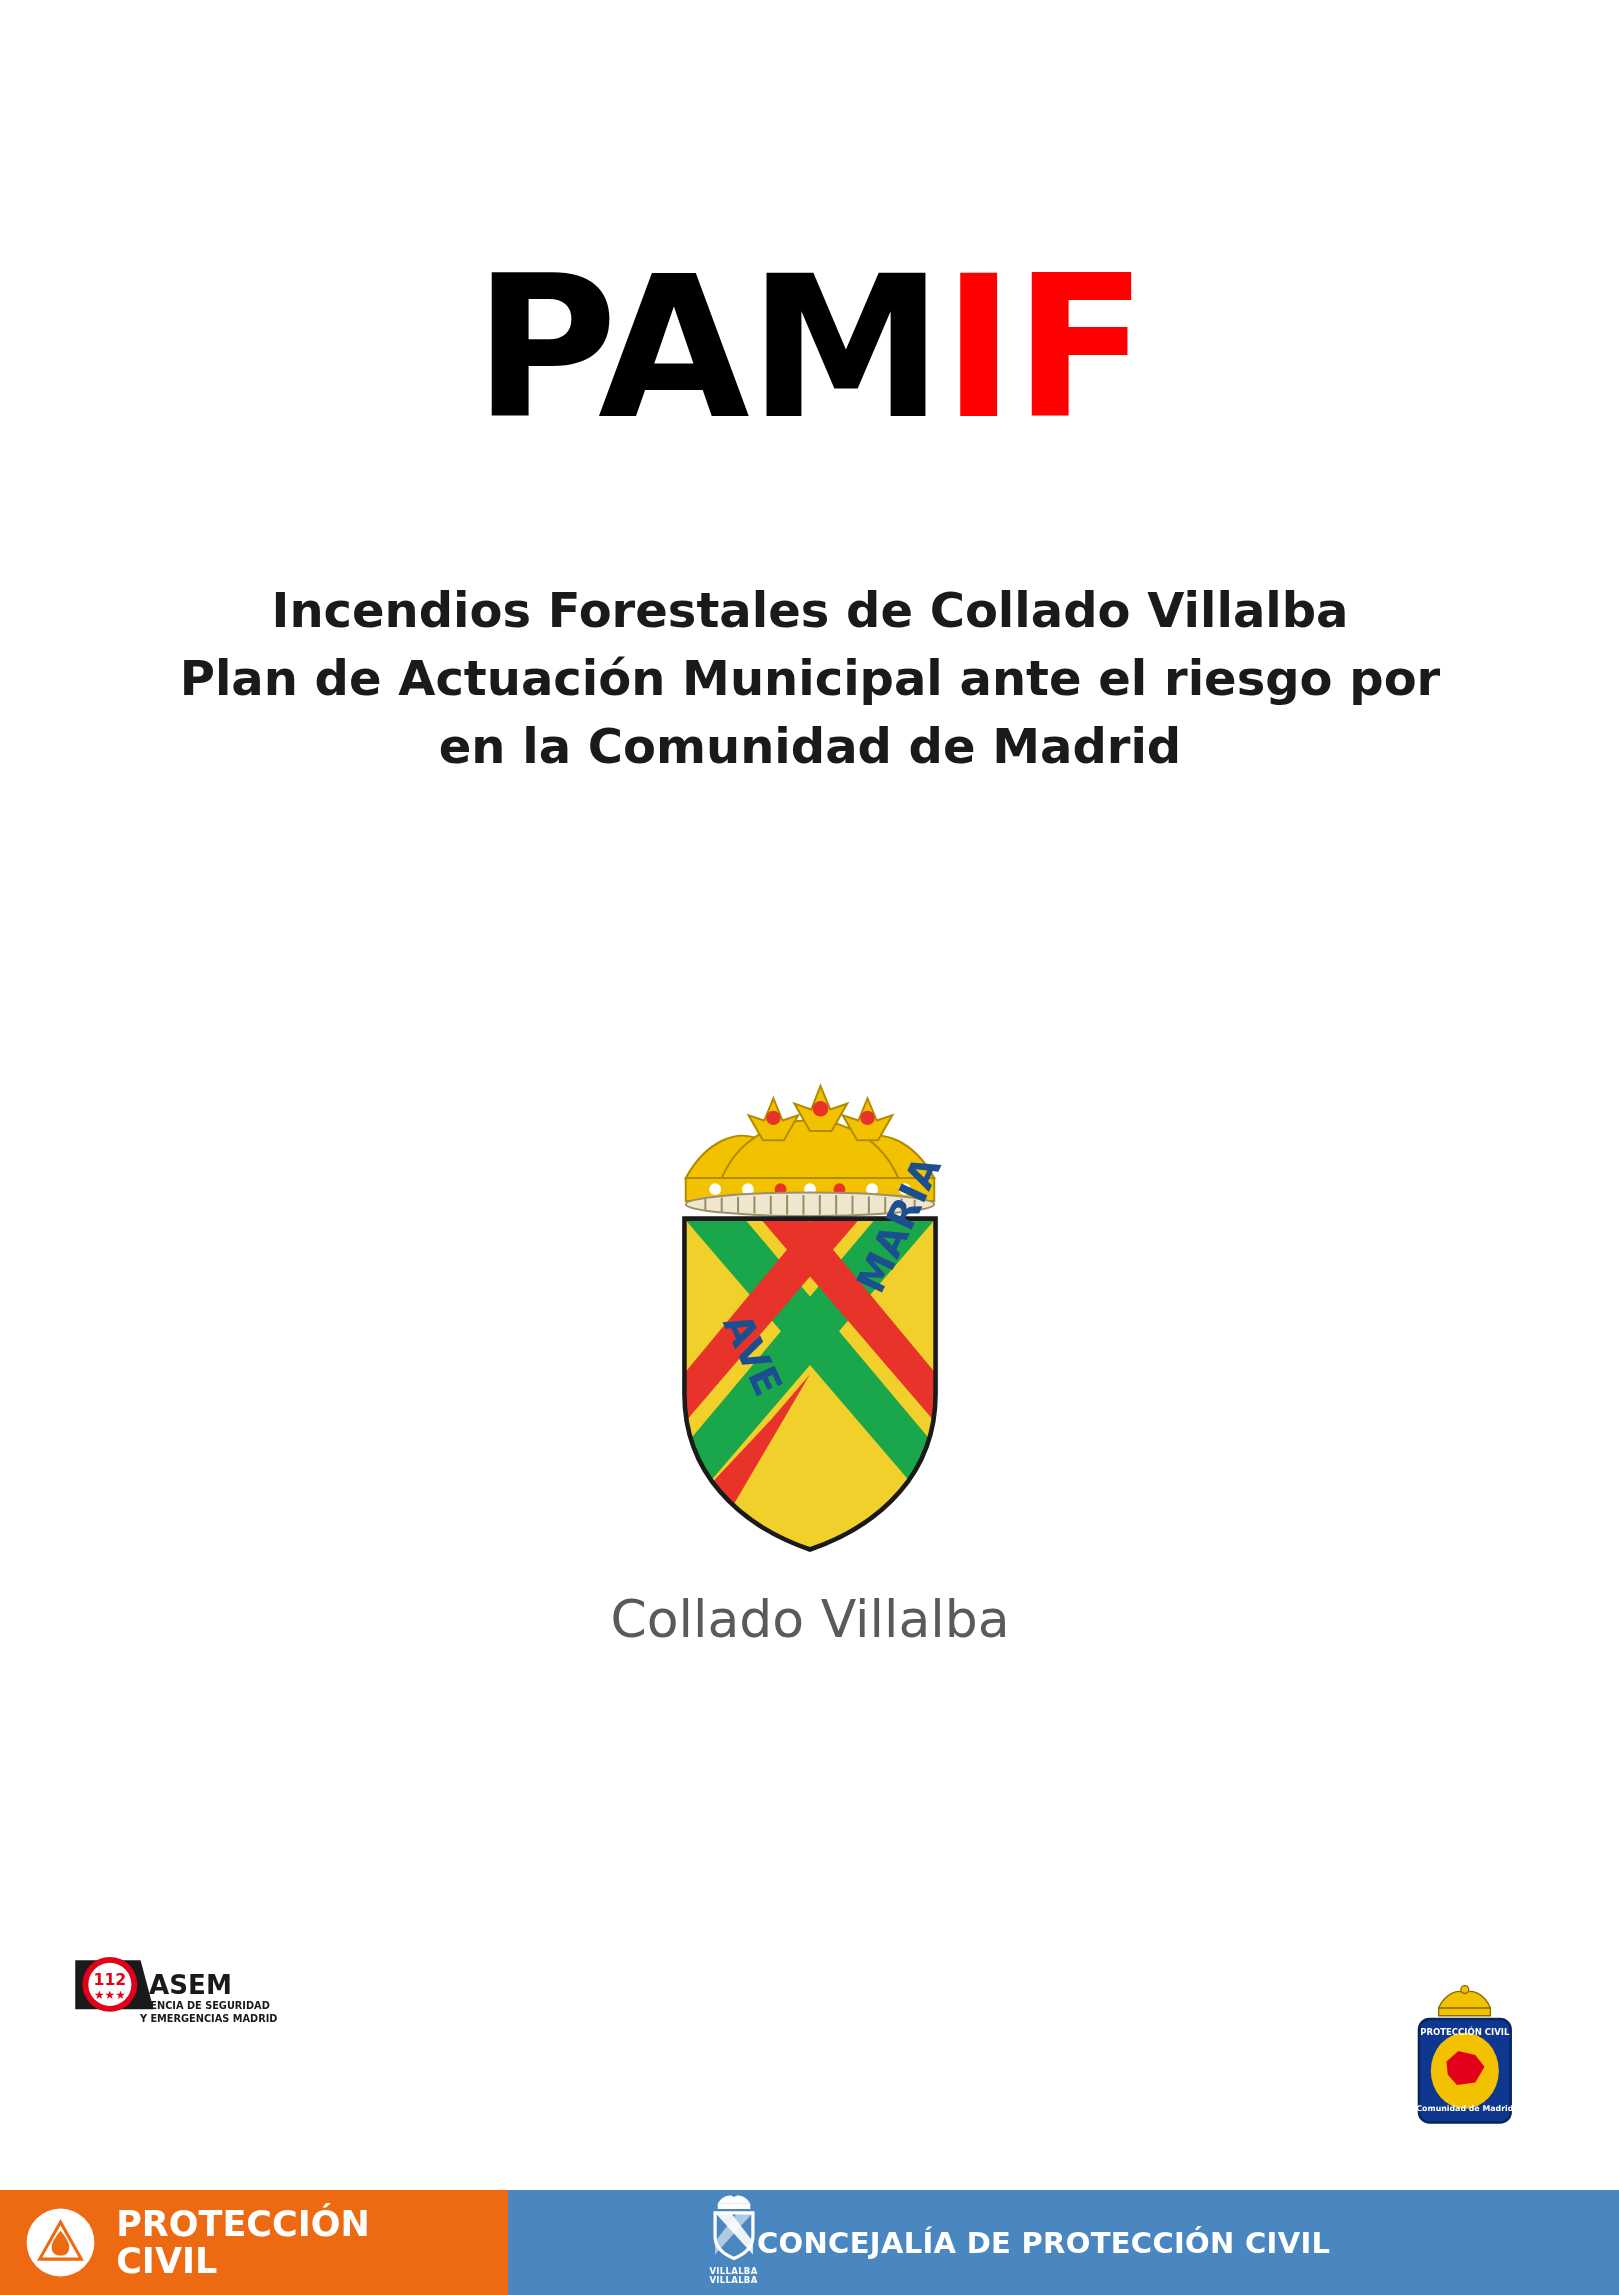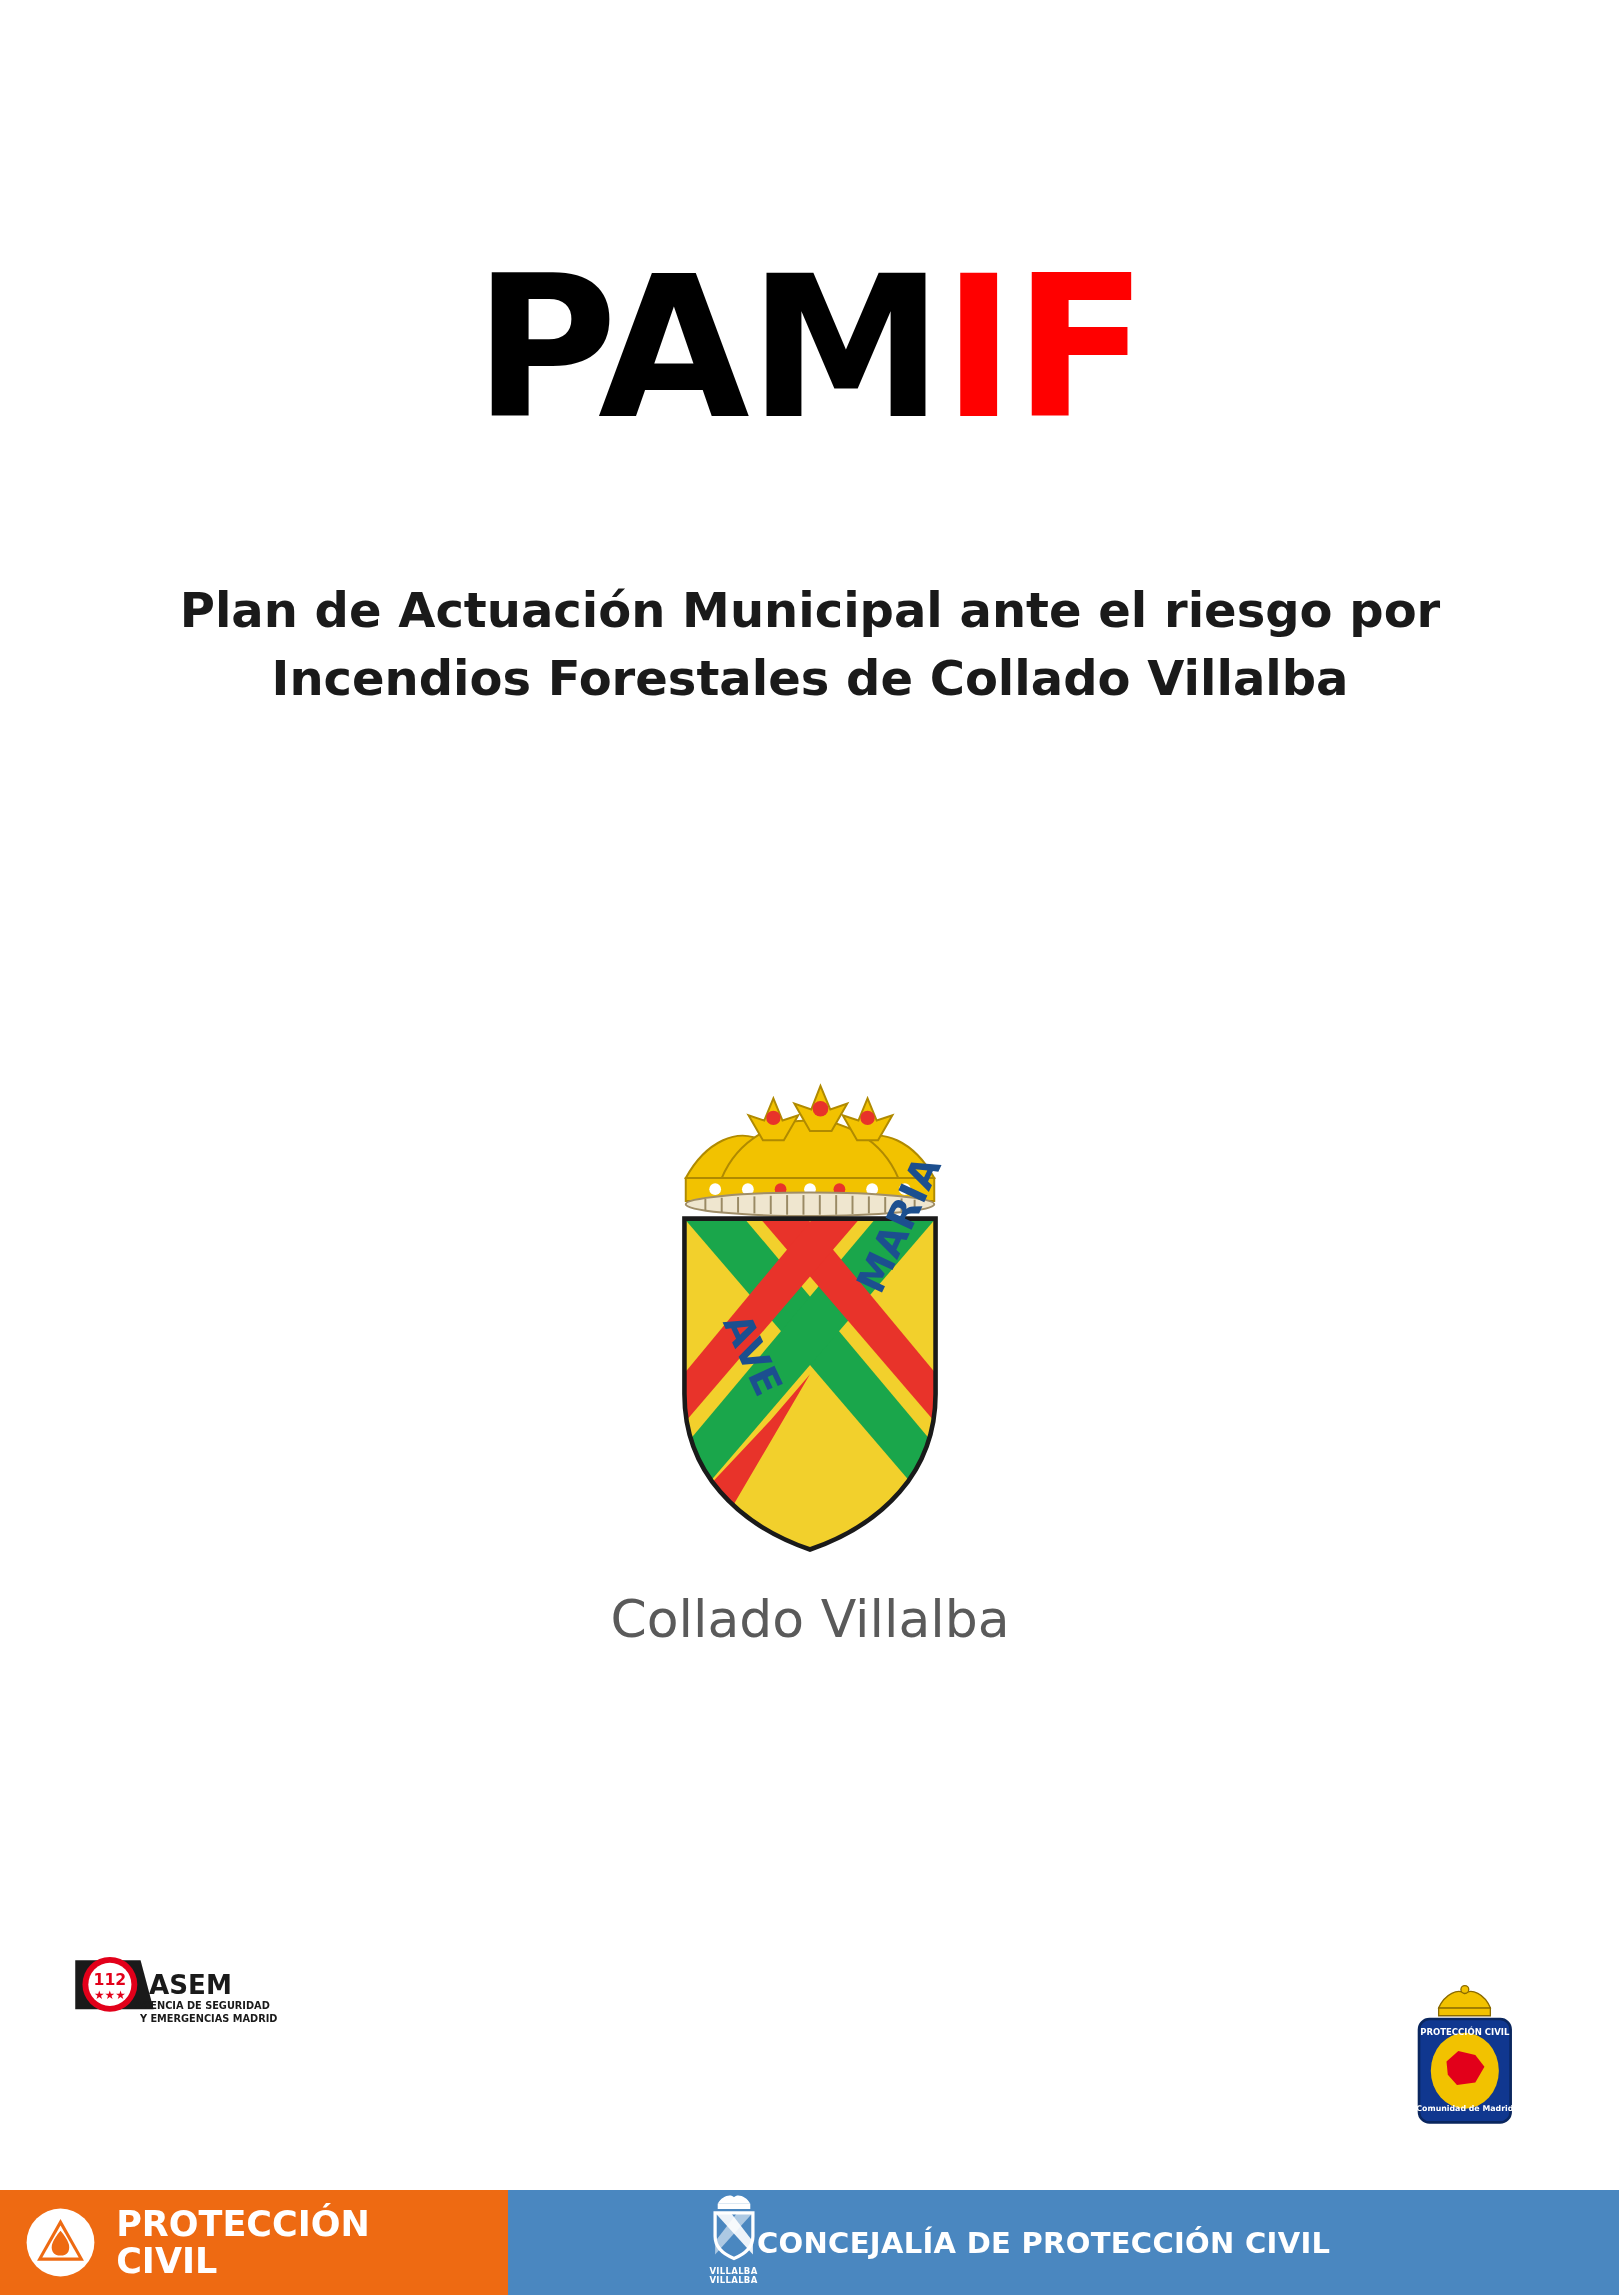--- a/index.html
+++ b/index.html
@@ -149,22 +149,23 @@
   }
 </style>
 </head>
 <body>
 
 <div class="title-wrap">
   <div class="main-title"><span>PAM</span><span class="accent">IF</span></div>
 </div>
 
 <div class="subtitle">
+  <div>Incendios Forestales de Collado Villalba</div>
   <div>Plan de Actuación Municipal ante el riesgo por</div>
-  <div>Incendios Forestales de Collado Villalba</div>
+  <div>en la Comunidad de Madrid</div>
 </div>
 
 <div class="crest-block">
   <svg class="crest-svg" width="406" height="497" viewBox="0 0 620 760">
 
     <g>
 
       <path d="M120 150 L500 150 L500 185 L120 185 Z" fill="#f2c200" stroke="#b08a00" stroke-width="3"></path>
 
       <circle cx="165" cy="167" r="9" fill="#ffffff"></circle>

